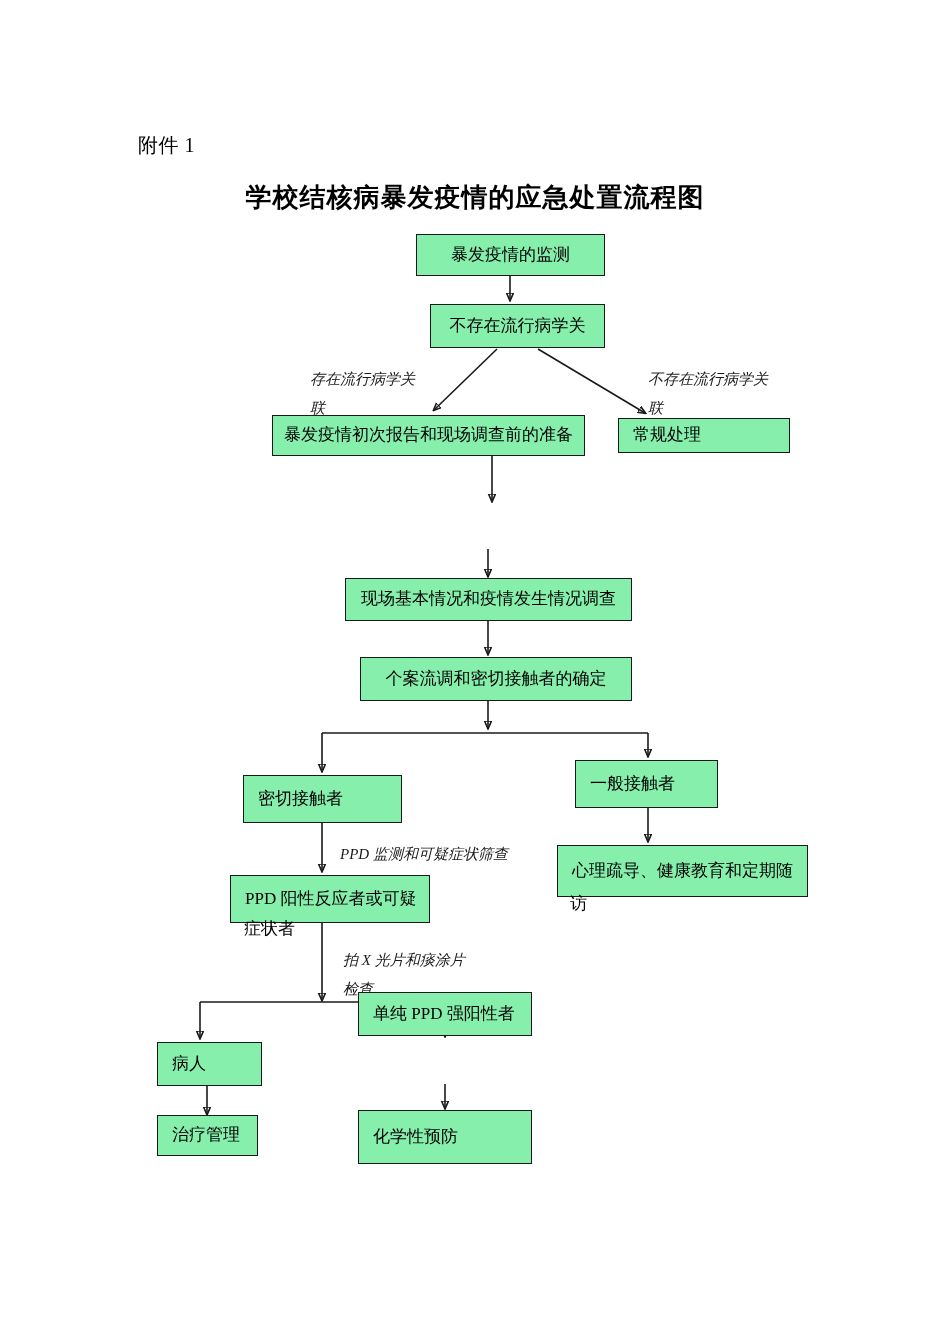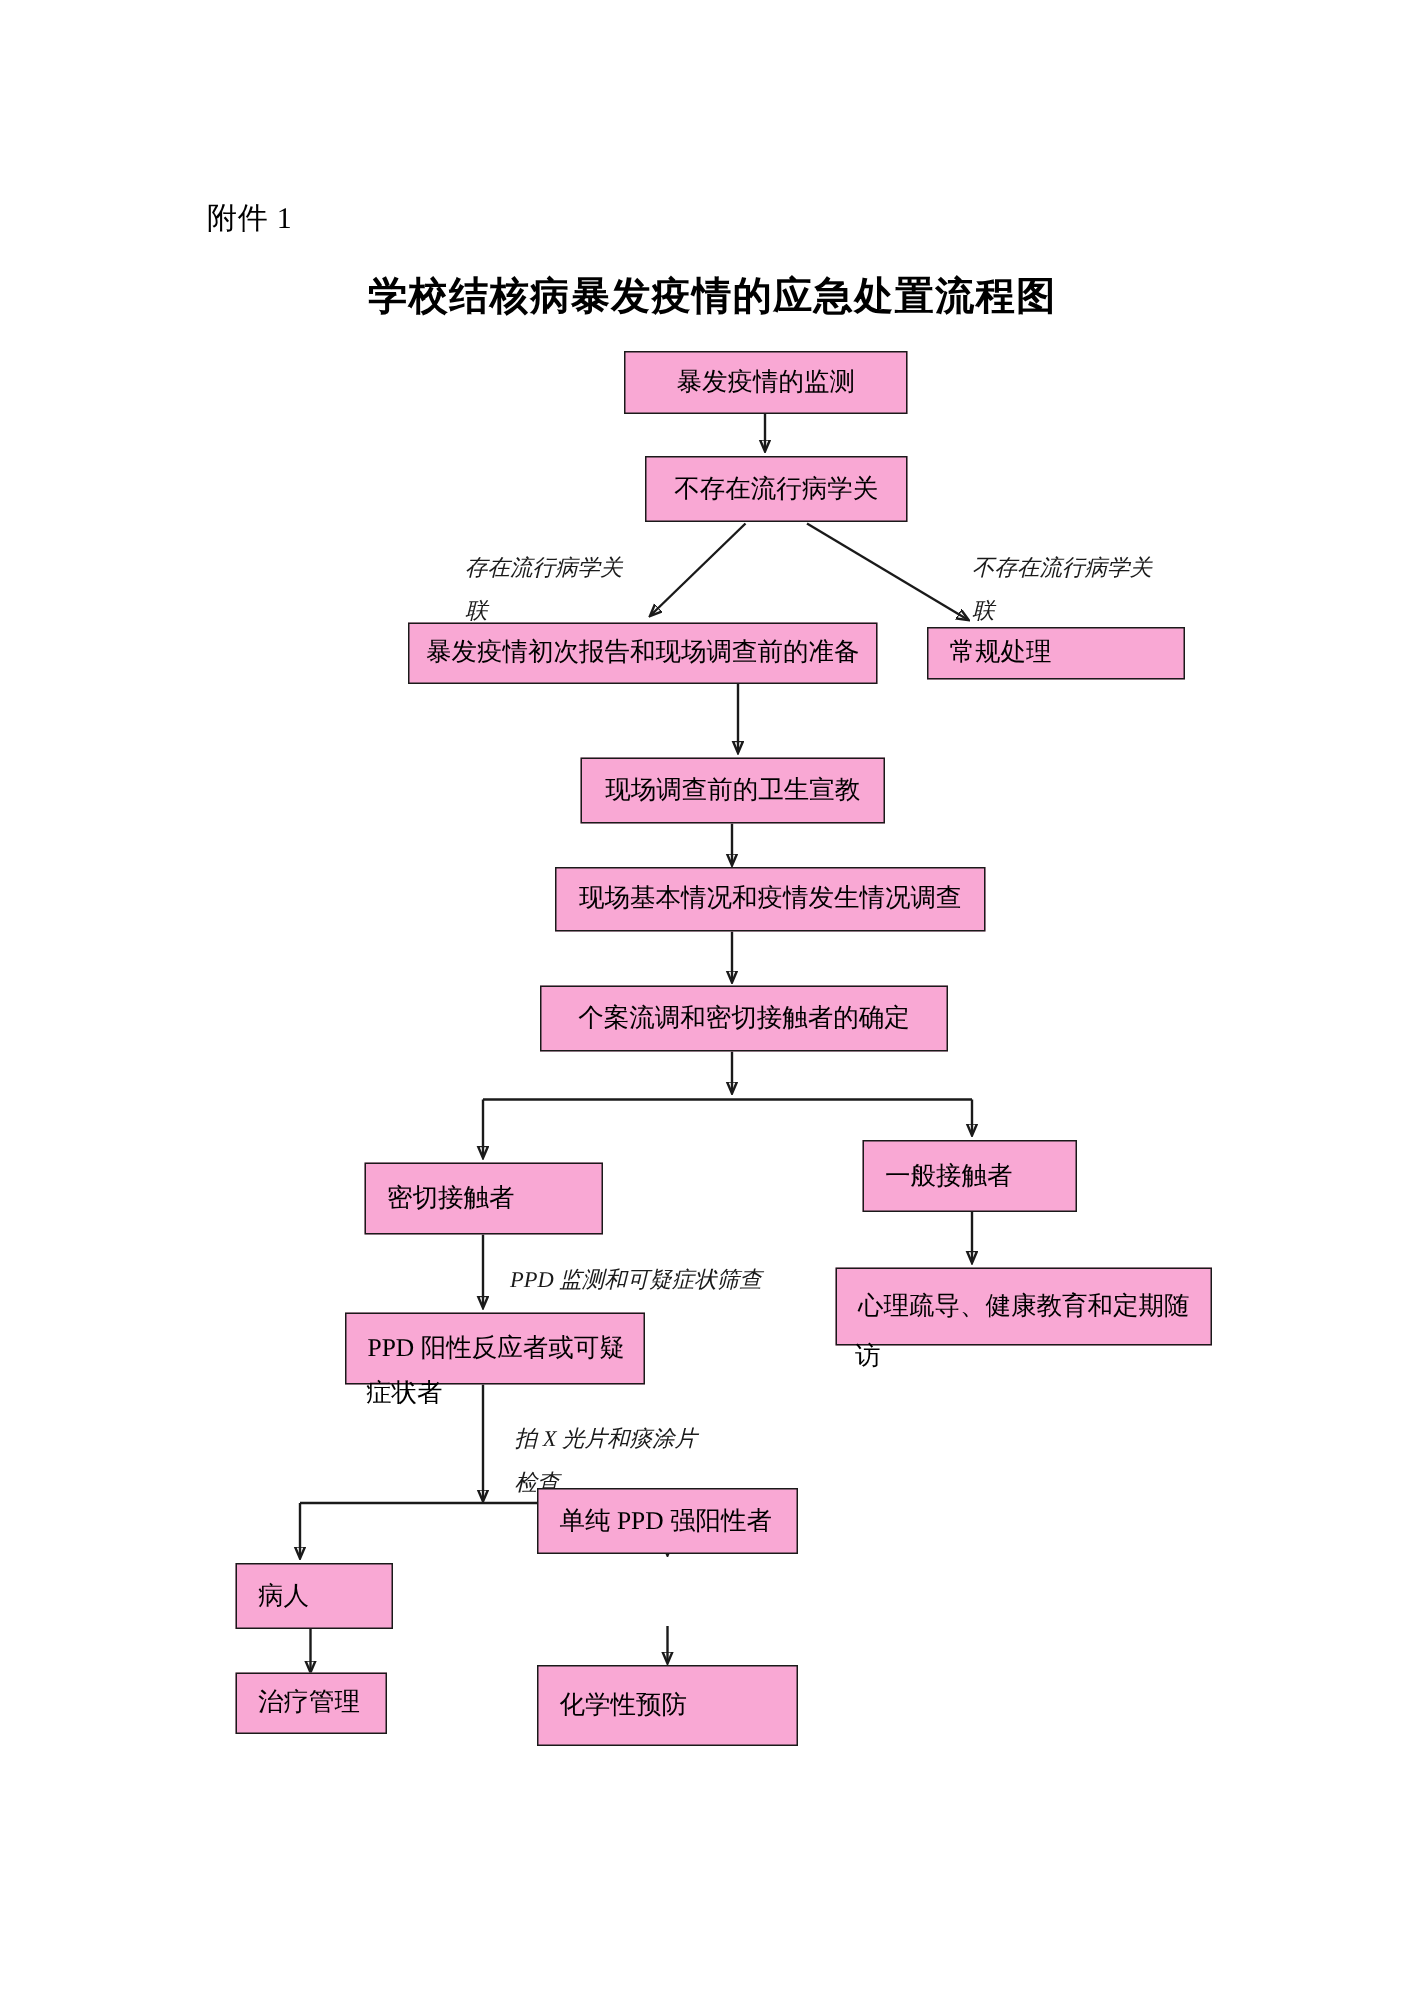--- a/index.html
+++ b/index.html
@@ -37,21 +37,21 @@
     width: 950px;
     text-align: center;
     font-size: 26px;
     font-weight: bold;
     letter-spacing: 1px;
   }
   .node {
     position: absolute;
     border: 1.3px solid #1a1a1a;
     box-sizing: border-box;
-    background: #f9a8d4;
+    background: #86efac;
     display: flex;
     align-items: center;
     font-size: 17px;
     line-height: 1.1;
     white-space: nowrap;
     padding-left: 14px;
     overflow: visible;
   }
   .node.center {
     justify-content: center;
@@ -150,25 +150,22 @@
   </div>
 
   <div class="node center" style="left:272px; top:415px; width:313px; height:41px;">
     <span>暴发疫情初次报告和现场调查前的准备</span>
   </div>
 
   <div class="node" style="left:618px; top:418px; width:172px; height:35px;">
     <span>常规处理</span>
   </div>
 
-  <div class="node center" style="left:387px; top:505px; width:203px; height:44px;">
-    <span>现场调查前的卫生宣教</span>
-  </div>
-
-  <div class="node center" style="left:345px; top:578px; width:287px; height:43px;margin-left:25px;">
+
+  <div class="node center" style="left:345px; top:578px; width:287px; height:43px;">
     <span>现场基本情况和疫情发生情况调查</span>
   </div>
 
   <div class="node center" style="left:360px; top:657px; width:272px; height:44px;">
     <span>个案流调和密切接触者的确定</span>
   </div>
 
   <div class="node" style="left:243px; top:775px; width:159px; height:48px;">
     <span>密切接触者</span>
   </div>

